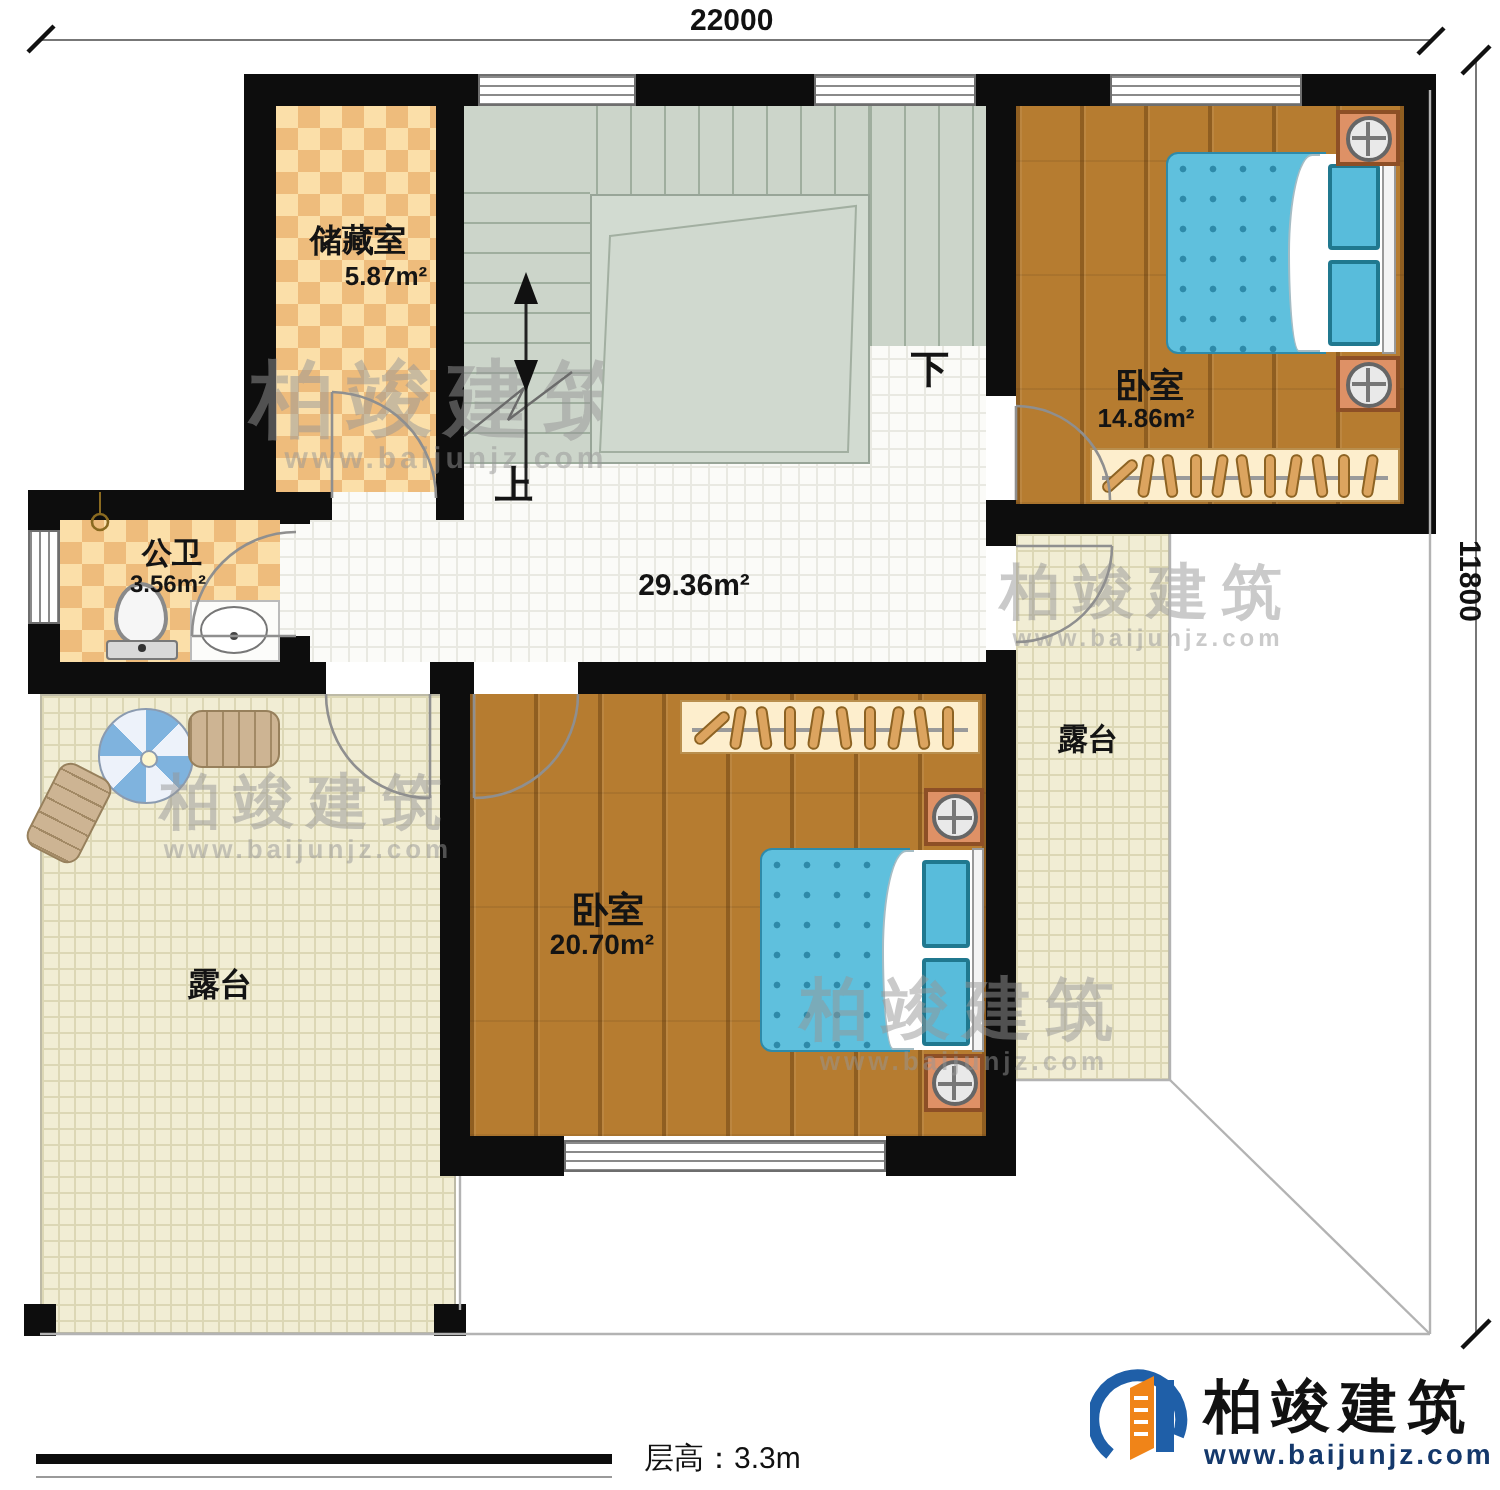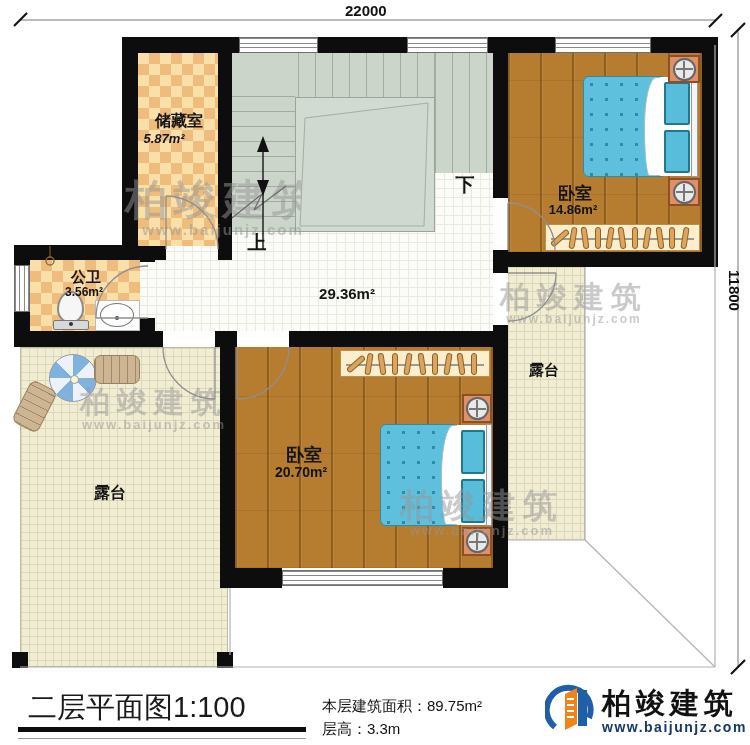--- a/index.html
+++ b/index.html
@@ -241,42 +241,36 @@
       <line x1="709" y1="27" x2="722" y2="14"></line>
       <line x1="731" y1="37" x2="745" y2="23"></line>
       <line x1="731" y1="674" x2="745" y2="660"></line>
     </g>
   </svg>
 
   <div class="dimtxt" style="left:345px;top:2px;">22000</div>
   <div class="dimtxt" style="left:714px;top:282px;transform:rotate(90deg);transform-origin:center;">11800</div>
 
   <div class="lbl" style="left:179px;top:121px;font-size:16px;z-index:45;">储藏室</div>
-  <div class="lbl" style="left:164px;top:138px;font-size:13px;z-index:45;font-style:italic;">5.87m²</div>
+  <div class="lbl" style="left:193px;top:138px;font-size:13px;z-index:45;">5.87m²</div>
   <div class="lbl" style="left:86px;top:277px;font-size:15px;z-index:45;">公卫</div>
   <div class="lbl" style="left:84px;top:292px;font-size:12px;z-index:45;">3.56m²</div>
   <div class="lbl" style="left:575px;top:193px;font-size:17px;z-index:45;">卧室</div>
   <div class="lbl" style="left:573px;top:209px;font-size:13px;z-index:45;">14.86m²</div>
   <div class="lbl" style="left:304px;top:455px;font-size:18px;z-index:45;">卧室</div>
   <div class="lbl" style="left:301px;top:472px;font-size:14px;z-index:45;">20.70m²</div>
   <div class="lbl" style="left:347px;top:277px;font-size:15px;z-index:45;margin-top:16px;">29.36m²</div>
   <div class="lbl" style="left:110px;top:493px;font-size:16px;z-index:45;">露台</div>
   <div class="lbl" style="left:544px;top:370px;font-size:15px;z-index:45;">露台</div>
   <div class="lbl" style="left:257px;top:243px;font-size:19px;z-index:45;">上</div>
   <div class="lbl" style="left:465px;top:185px;font-size:19px;z-index:45;">下</div>
 
-  <div class="tb" style="left:28px;top:688px;font-size:29px;color:#1a1a1a;">
-    <span>二层平面图</span><span>1:100</span>
-  </div>
   <div class="abs" style="left:18px;top:727px;width:288px;height:5px;background:#0d0d0d;"></div>
   <div class="abs" style="left:18px;top:738px;width:288px;height:1px;background:#9a9a9a;"></div>
 
-  <div class="tb" style="left:322px;top:697px;font-size:15px;">
-    <span>本层建筑面积：</span><span>89.75m²</span>
-  </div>
   <div class="tb" style="left:322px;top:720px;font-size:15px;">
     <span>层高：</span><span>3.3m</span>
   </div>
 
   <svg class="abs" style="left:545px;top:680px;" width="52" height="60" viewBox="0 0 52 60">
     <path d="M 10,47 A 22 22 0 1 1 44,38" fill="none" stroke="#1f5fa8" stroke-width="6"></path>
     <polygon points="20,14 32,8 32,44 20,50" fill="#f08418"></polygon>
     <rect x="33" y="10" width="9" height="36" fill="#1f5fa8"></rect>
     <g fill="#fff">
       <rect x="22" y="18" width="7" height="2"></rect>

